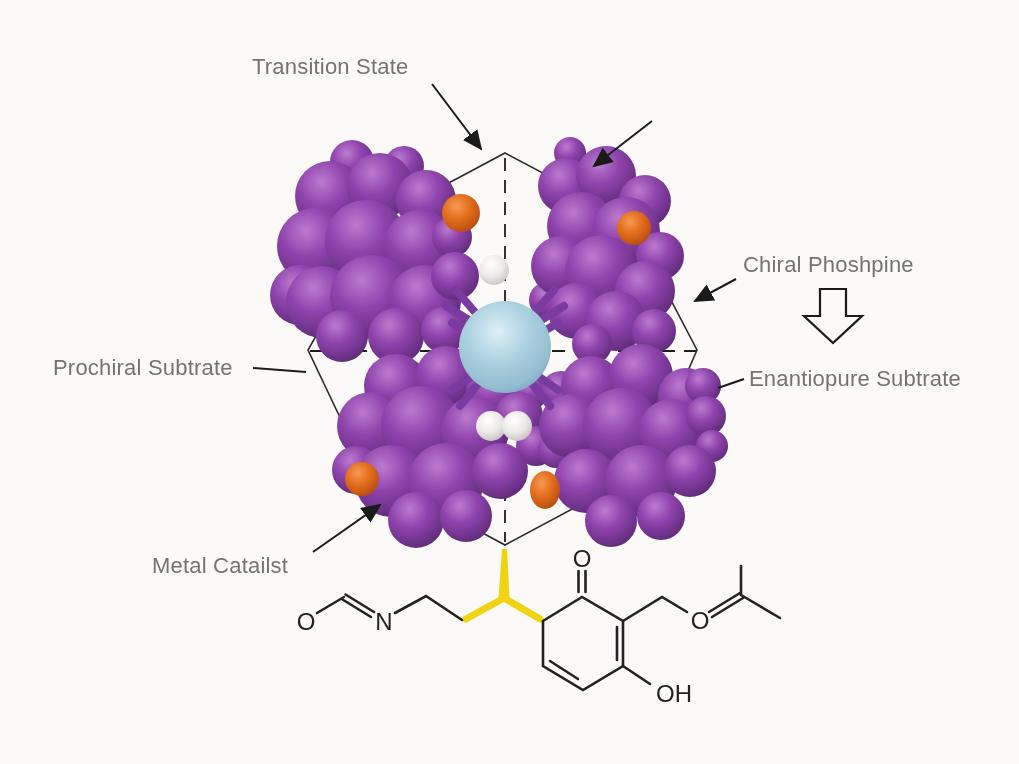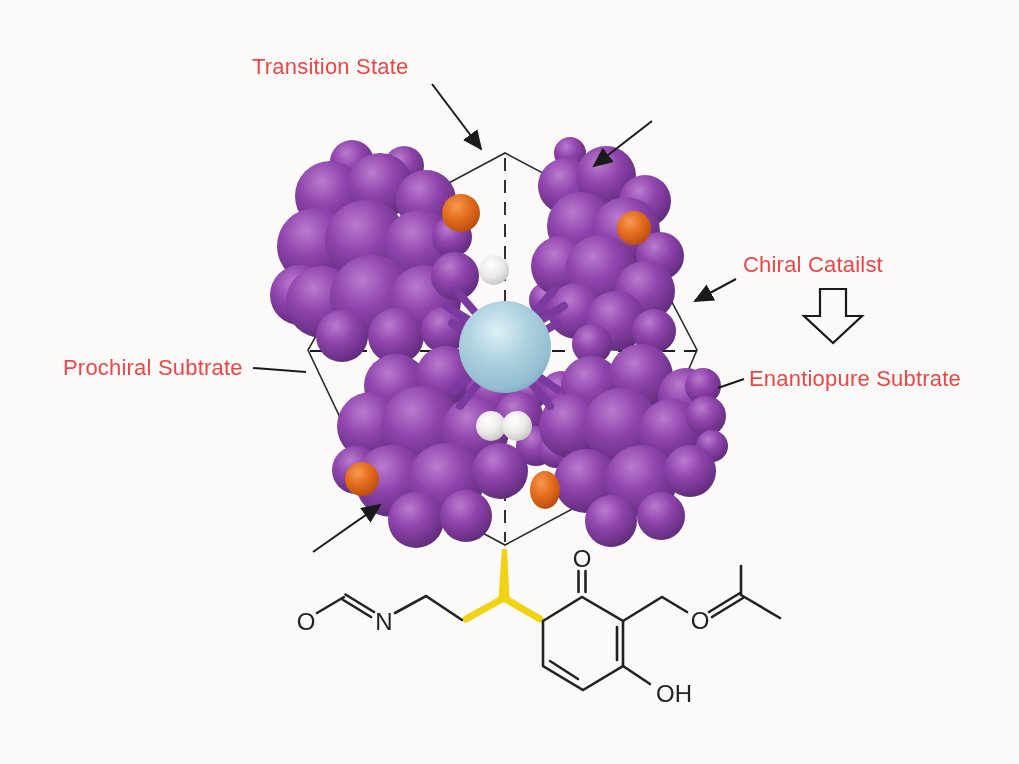--- a/index.html
+++ b/index.html
@@ -1,18 +1,18 @@
 <!DOCTYPE html>
 <html><head>
 <meta charset="utf-8">
 <style>
   html,body{margin:0;padding:0;background:#ffffff;}
   #stage{position:relative;width:1019px;height:764px;background:#fbfaf9;overflow:hidden;
          font-family:"Liberation Sans",sans-serif;}
-  .lbl{position:absolute;font-size:22px;color:#ef4444;white-space:nowrap;letter-spacing:.2px;}
+  .lbl{position:absolute;font-size:22px;color:#737373;white-space:nowrap;letter-spacing:.2px;}
   svg{position:absolute;left:0;top:0;}
 </style>
 </head>
 <body>
 
 <div id="stage">
 
 <svg width="1019" height="764" viewBox="0 0 1019 764">
   <defs>
     <radialGradient id="gP" cx="38%" cy="30%" r="75%">
@@ -182,17 +182,18 @@
       <text x="306" y="630">O</text>
       <text x="384" y="630">N</text>
       <text x="582" y="567">O</text>
       <text x="700" y="629">O</text>
       <text x="674" y="702">OH</text>
     </g>
   </g>
 </svg>
 
 <div class="lbl" style="left:252px;top:54px">Transition State</div>
-<div class="lbl" style="left:743px;top:252px">Chiral Catailst</div>
-<div class="lbl" style="left:63px;top:355px">Prochiral Subtrate</div>
+<div class="lbl" style="left:743px;top:252px">Chiral Phoshpine</div>
+<div class="lbl" style="left:53px;top:355px">Prochiral Subtrate</div>
 <div class="lbl" style="left:749px;top:366px">Enantiopure Subtrate</div>
+<div class="lbl" style="left:152px;top:553px">Metal Catailst</div>
 
 </div>
 
 </body></html>

